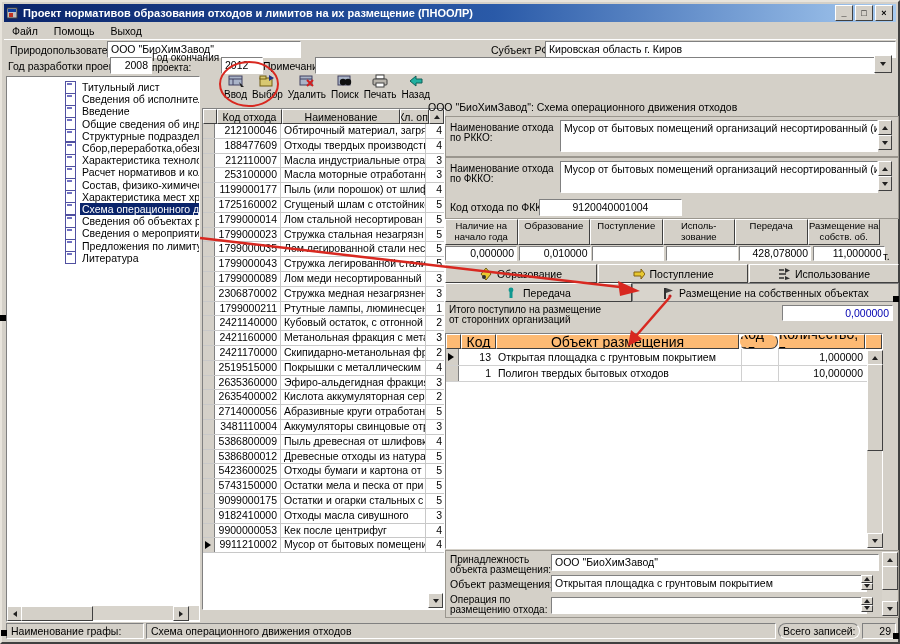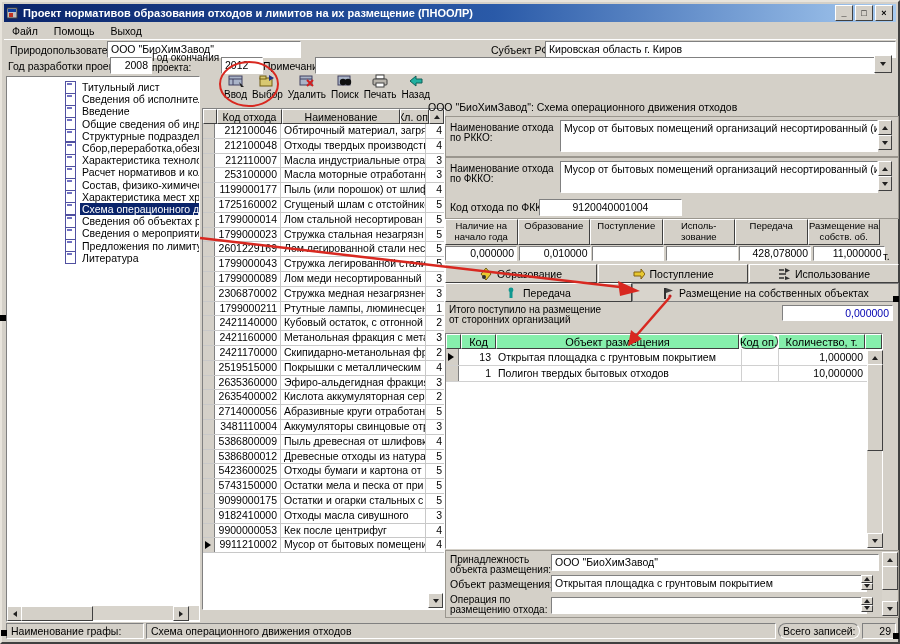--- a/index.html
+++ b/index.html
@@ -96,22 +96,22 @@
     margin-right:1.5px;text-align:right;padding:0 2px;font-size:10.5px;}
   .opbtn{position:absolute;height:17px;background:#d4d0c8;border:1px solid;border-color:#fff #404040 #404040 #fff;
     display:flex;align-items:center;justify-content:center;gap:5px;font-size:10.5px;}
   .opbtn.flat{border:1px solid #808080;background:#d8d4cc;}
   .ico12{width:12px;height:12px;display:inline-block;position:relative;}
 
   
   .ptable{position:absolute;left:443px;top:331px;width:436px;height:214px;background:#fff;
     border:1px solid;border-color:#808080 #fff #fff #808080;}
   .phead{display:flex;height:15px;}
-  .ph{border:1px solid;border-color:#fff #404040 #404040 #fff;background:#86efac;
-    display:flex;align-items:center;justify-content:center;font-size:11px;overflow:hidden;}
+  .ph{border:1px solid;border-color:#fff #404040 #404040 #fff;background:#fdba74;
+    display:flex;align-items:center;justify-content:center;font-size:14px;overflow:hidden;}
   .prow{display:flex;height:15.5px;border-bottom:1px solid #d0d0d0;font-size:10.5px;align-items:center;}
   .pmark{width:12px;flex:0 0 12px;align-self:stretch;background:#d4d0c8;border-right:1px solid #808080;position:relative;}
   .pmark.on::after{content:"";position:absolute;left:2px;top:4px;width:0;height:0;
     border:4px solid transparent;border-left:6px solid #000;}
   .pcode{width:32px;flex:0 0 32px;text-align:right;padding-right:3px;}
   .pname{flex:1;padding-left:4px;white-space:nowrap;overflow:hidden;}
   .pop{width:36px;flex:0 0 36px;border-left:1px solid #d0d0d0;align-self:stretch;}
   .pqty{width:84px;flex:0 0 84px;text-align:right;padding-right:4px;border-left:1px solid #d0d0d0;align-self:stretch;display:flex;align-items:center;justify-content:flex-end;}
   .vscroll{position:absolute;top:0;bottom:0;right:0;width:15px;background:#d8d4cc;}
   .vscroll .sb{position:absolute;left:0;width:14px;height:13px;}
@@ -337,21 +337,21 @@
 
         <div class="wrow">
           <span class="wmark"></span>
           <span class="wcode">212100046</span>
           <span class="wname">Обтирочный материал, загря</span>
           <span class="wcl">4</span>
         </div>
 
         <div class="wrow">
           <span class="wmark"></span>
-          <span class="wcode">212100048</span>
+          <span class="wcode">188477609</span>
           <span class="wname">Отходы твердых производств</span>
           <span class="wcl">4</span>
         </div>
 
         <div class="wrow">
           <span class="wmark"></span>
           <span class="wcode">212110007</span>
           <span class="wname">Масла индустриальные отраб</span>
           <span class="wcl">3</span>
         </div>
@@ -386,21 +386,21 @@
 
         <div class="wrow">
           <span class="wmark"></span>
           <span class="wcode">1799000023</span>
           <span class="wname">Стружка стальная незагрязн</span>
           <span class="wcl">5</span>
         </div>
 
         <div class="wrow">
           <span class="wmark"></span>
-          <span class="wcode">2601229169</span>
+          <span class="wcode">1799000035</span>
           <span class="wname">Лом легированной стали нес</span>
           <span class="wcl">5</span>
         </div>
 
         <div class="wrow">
           <span class="wmark"></span>
           <span class="wcode">1799000043</span>
           <span class="wname">Стружка легированной стали</span>
           <span class="wcl">5</span>
         </div>

